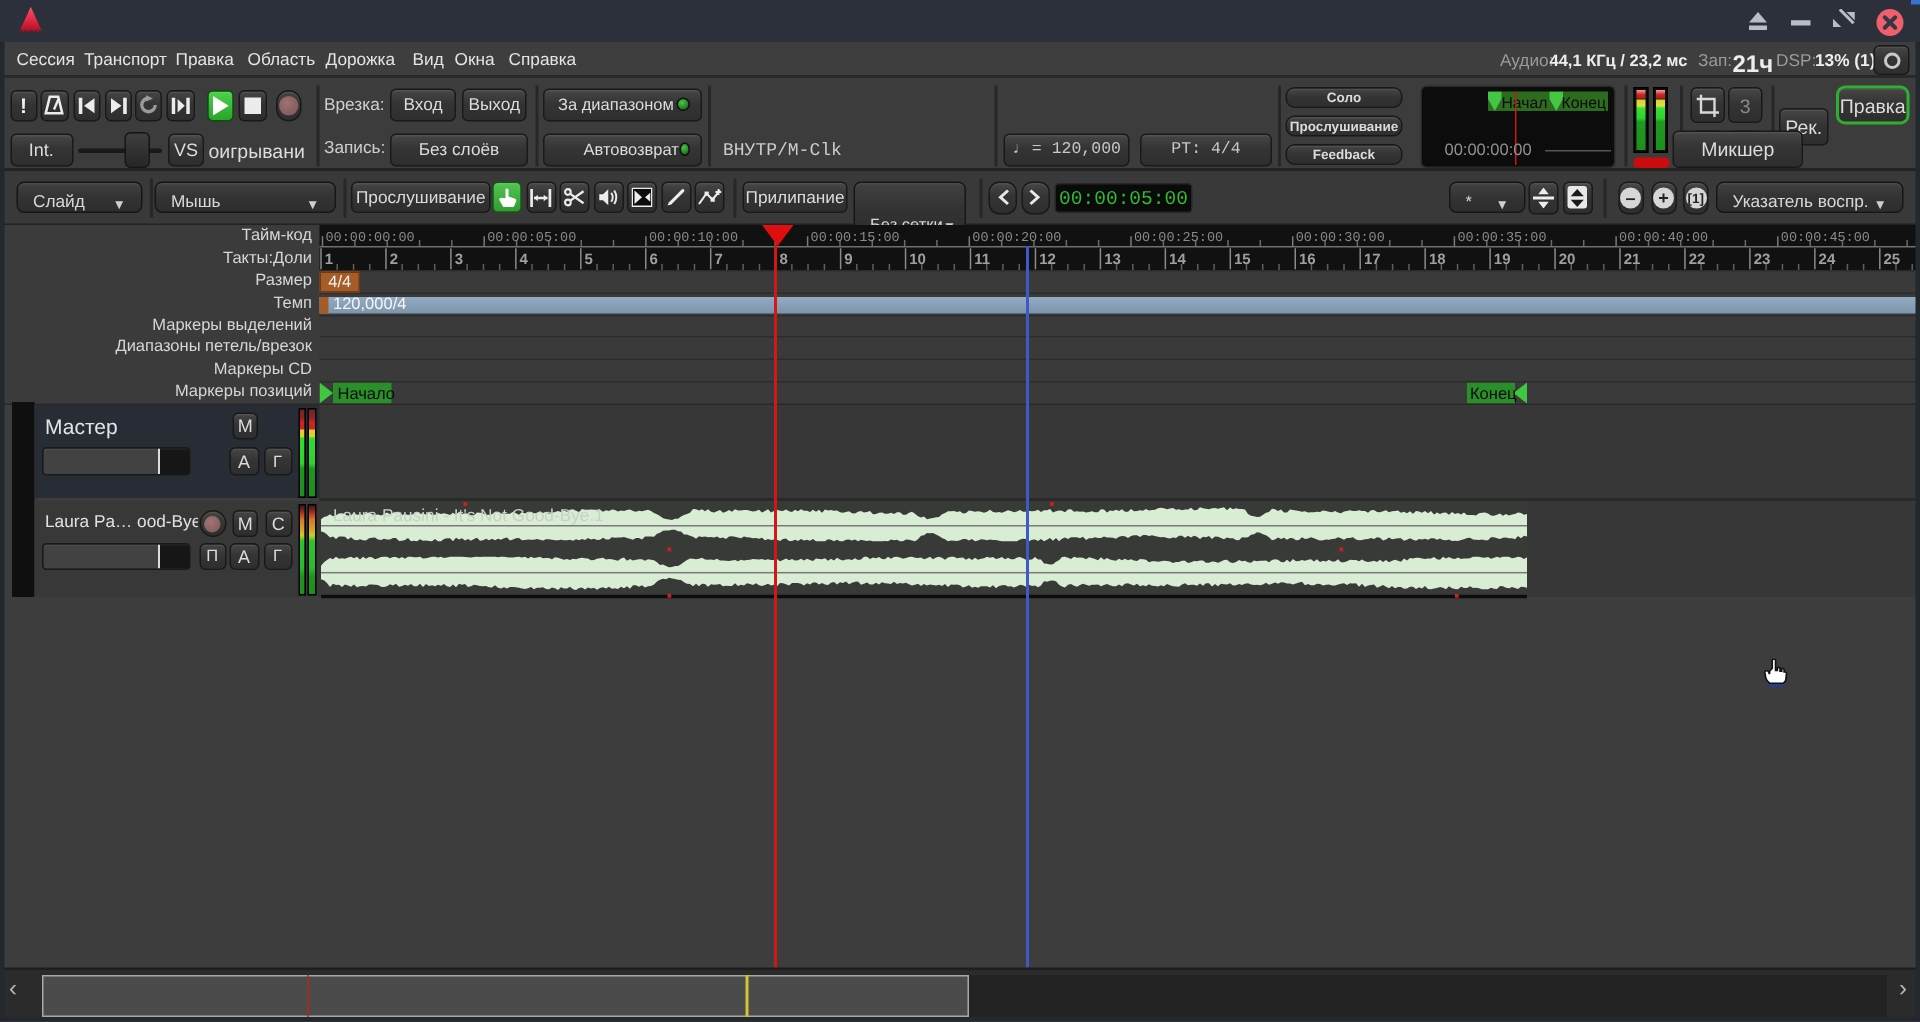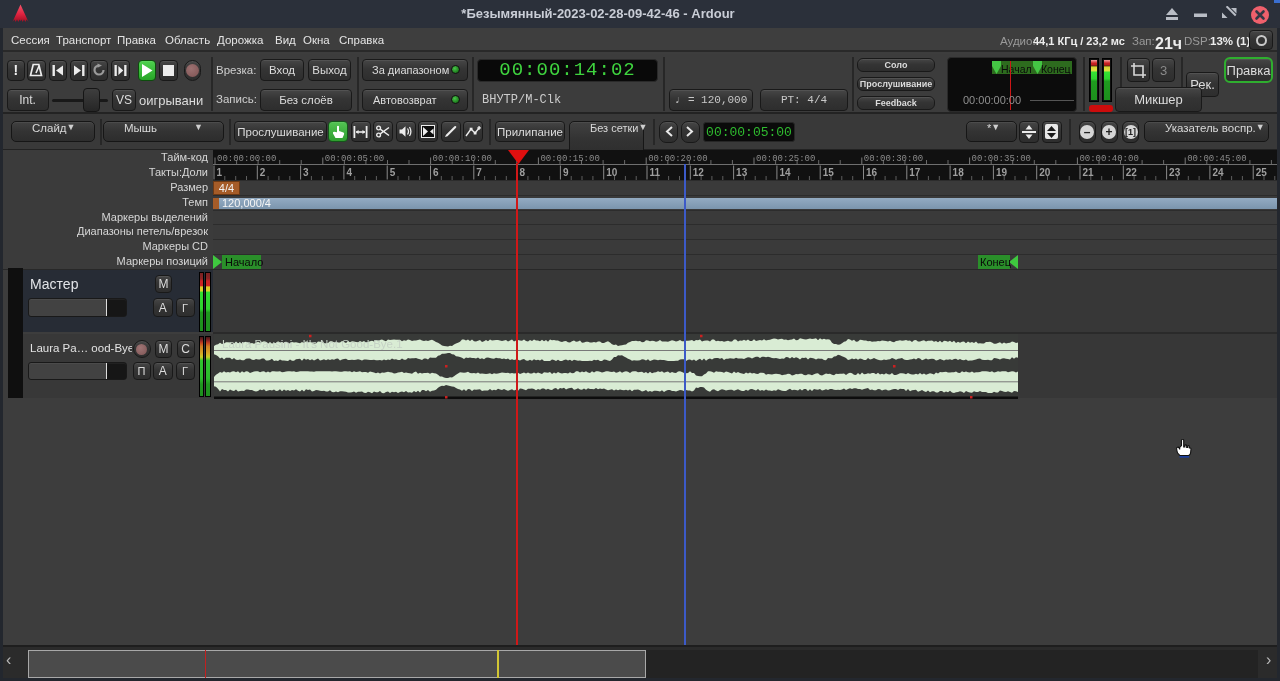--- a/index.html
+++ b/index.html
@@ -1,36 +1,35 @@
 <!DOCTYPE html>
 <html><head><meta charset="utf-8"><style>
 *{margin:0;padding:0;box-sizing:border-box}
 html,body{width:1280px;height:681px;overflow:hidden;background:#3d3d3d;font-family:"Liberation Sans",sans-serif}
 #w{position:relative;width:1280px;height:681px;background:#3d3d3d}
 .abs{position:absolute}
 .btn{position:absolute;background:linear-gradient(180deg,#464646,#343434 45%,#2e2e2e);border:1px solid #191919;border-radius:4px;color:#dcdcdc;display:flex;align-items:center;justify-content:center;font-size:12px;box-shadow:inset 0 1px 0 rgba(255,255,255,.07)}
-.dd{position:absolute;background:linear-gradient(180deg,#414141,#333 50%,#2d2d2d);border:1px solid #161616;border-radius:5px;color:#d8d8d8;display:flex;align-items:flex-start;font-size:12px;padding:0 20px;box-shadow:inset 0 1px 0 rgba(255,255,255,.06)}
+.dd{position:absolute;background:linear-gradient(180deg,#414141,#333 50%,#2d2d2d);border:1px solid #161616;border-radius:5px;color:#d8d8d8;display:flex;align-items:flex-end;font-size:12px;padding:0 10px;box-shadow:inset 0 1px 0 rgba(255,255,255,.06)}
 .dd .ar{margin-left:auto;font-size:9px;color:#cfcfcf}
 .sep{position:absolute;width:2px;background:#272727}
 .lbl{position:absolute;color:#cfcfcf;font-size:12px}
 .led{width:9px;height:9px;border-radius:50%;background:radial-gradient(circle at 38% 35%,#49c549,#1d7a1d 70%);border:1px solid #111;margin-left:auto}
 </style></head><body>
 <div id="w">
     <div class="abs" style="left:0;top:0;width:1280px;height:28px;background:#2b303a"></div>
     <svg class="abs" style="left:12px;top:4px" width="17" height="19" viewBox="0 0 17 19">
       <defs>
         <linearGradient id="lg" x1="0" y1="0" x2="0" y2="1">
           <stop offset="0" stop-color="#f4566b"></stop>
           <stop offset="0.55" stop-color="#e02340"></stop>
           <stop offset="1" stop-color="#9e0f22"></stop>
         </linearGradient>
       </defs>
       <path d="M8.5 0.5 L16.5 18 L14.6 15.6 L13.4 18 L12 15.6 L10.7 18 L9.3 15.6 L8.5 17.2 L7.7 15.6 L6.3 18 L5 15.6 L3.6 18 L2.4 15.6 L0.5 18 Z" fill="url(#lg)"></path>
     </svg>
-    <div class="abs" style="left:0;top:6px;width:1196px;text-align:center;color:#c9cdd6;font-size:13px;font-weight:bold">*Безымянный-2023-02-28-09-42-46 - Ardour</div>
     <svg class="abs" style="left:1162px;top:6px" width="120" height="18" viewBox="0 0 120 18">
       <path d="M10 2 L16 9 L4 9 Z" fill="#b9bdc5"></path>
       <rect x="4" y="11" width="12" height="3" fill="#b9bdc5"></rect>
       <rect x="32" y="7.5" width="13" height="3.5" fill="#b9bdc5"></rect>
       <g fill="#b9bdc5">
         <path d="M60 12 L60 6.5 L65.5 12 Z"></path>
         <path d="M69 2 L74.5 2 L74.5 7.5 Z"></path>
         <rect x="60.5" y="3" width="13" height="2" transform="rotate(45 67 7)"></rect>
       </g>
       <circle cx="98" cy="9" r="9" fill="#ef606c"></circle>
@@ -121,27 +120,24 @@
     <div class="lbl" style="left:216px;top:93px;font-size:11.5px">Запись:</div>
     <div class="btn" style="left:260px;top:88.5px;width:92px;height:22.5px;">
       <span style="font-size:11.5px">Без слоёв</span>
     </div>
     <div class="sep" style="left:357px;top:57px;height:54px"></div>
     <div class="btn" style="left:362px;top:58.5px;width:106px;height:22.5px;padding:0">
       <span style="margin-right:auto;margin-left:9px;font-size:11px;white-space:nowrap">За диапазоном</span>
       <span class="led" style="margin-right:7px"></span>
     </div>
     <div class="btn" style="left:362px;top:88.5px;width:106px;height:22.5px;padding:0">
-      <span style="margin-right:auto;margin-left:10px;font-size:11px;white-space:nowrap">Автовозврат</span>
+      <span style="margin-right:auto;margin-left:26px;font-size:11px;white-space:nowrap">Автовозврат</span>
       <span class="led" style="margin-right:7px"></span>
     </div>
     <div class="sep" style="left:472px;top:57px;height:54px"></div>
-    <div class="abs" style="left:477px;top:58.5px;width:181px;height:23px;background:#090909;border-radius:4px;border:1px solid #2a2a2a;display:flex;align-items:center;justify-content:center">
-      <span style="font-family:'Liberation Mono',monospace;font-size:19px;color:#3fd43f;letter-spacing:1px">00:00:14:02</span>
-    </div>
     <div class="abs" style="left:482px;top:93px;font-family:'Liberation Mono',monospace;font-size:12px;color:#cccccc">ВНУТР/M-Clk</div>
     <div class="sep" style="left:663px;top:57px;height:54px"></div>
     <div class="btn" style="left:669px;top:88.5px;width:84px;height:22.5px;">
       <span style="font-family:'Liberation Mono',monospace;font-size:11px;color:#c8c8c8">♩ = 120,000</span>
     </div>
     <div class="btn" style="left:760px;top:88.5px;width:88px;height:22.5px;">
       <span style="font-family:'Liberation Mono',monospace;font-size:11px;color:#c8c8c8">PT: 4/4</span>
     </div>
     <div class="sep" style="left:852px;top:57px;height:54px"></div>
     <div class="btn" style="left:857px;top:57.5px;width:78px;height:14.5px;border-radius:6px">

